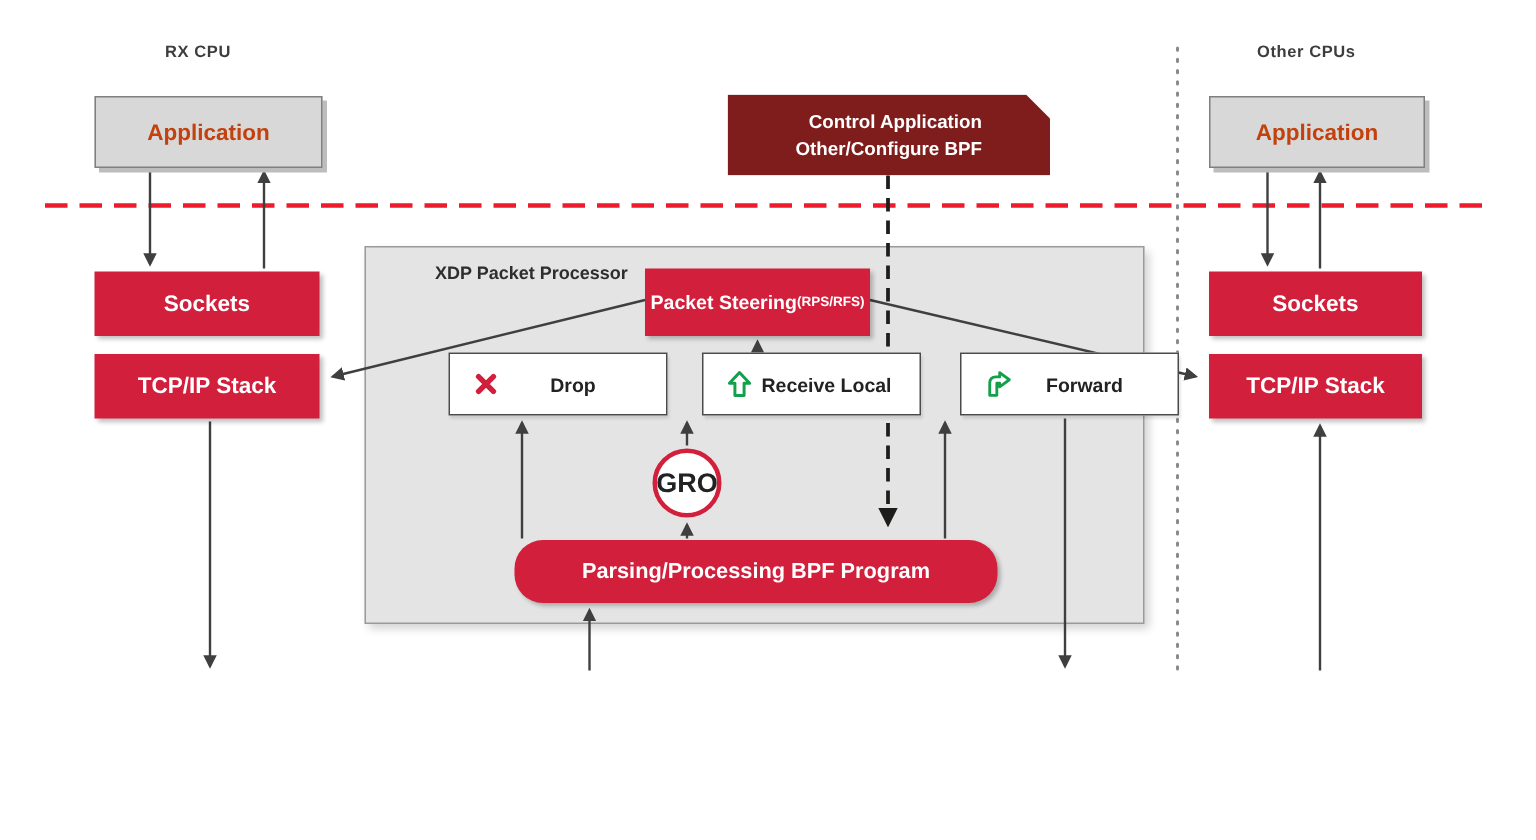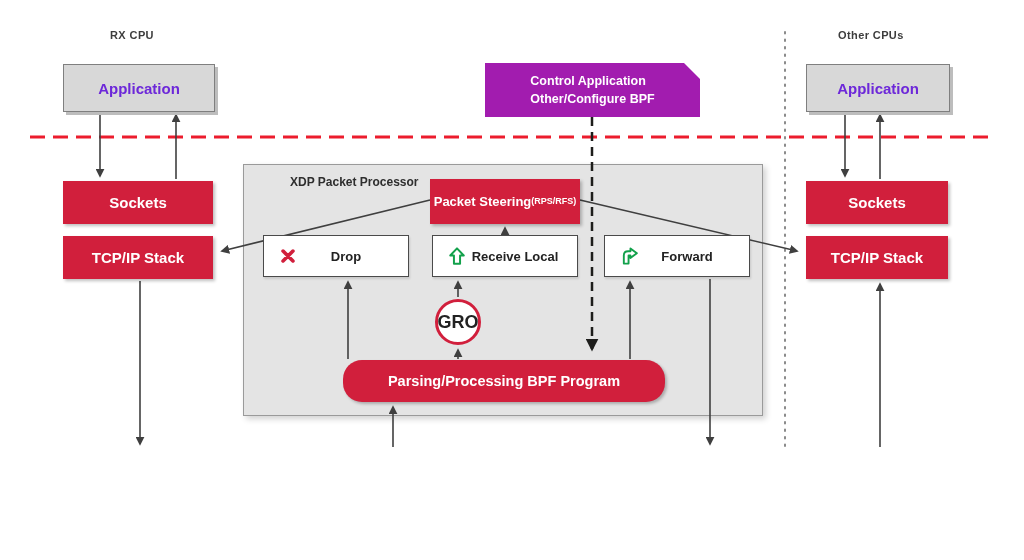--- a/index.html
+++ b/index.html
@@ -8,43 +8,44 @@
     font-family:"Liberation Sans","DejaVu Sans",sans-serif; overflow:hidden;padding-left:42px;
   }
   .abs { position:absolute; }
   .flex-center { display:flex; align-items:center; justify-content:center; }
 
   .small-label { font-size:11px; font-weight:bold; color:#3d3d3d; letter-spacing:.4px; }
 
   .gray-box {
     background:#d8d8d8; border:1px solid #7f7f7f;
     box-shadow:3px 3px 0 #bdbdbd;
-    font-size:15px; font-weight:bold; color:#6d28d9;
+    font-size:15px; font-weight:bold; color:#c2410c;
   }
   .red-box {
     background:#d11f3c; color:#ffffff; font-weight:bold; font-size:15px;
     box-shadow:2px 2px 3px rgba(0,0,0,.25);
   }
   .dark-box {
-    background:#a21caf; color:#ffffff; font-weight:bold; font-size:12.5px;
+    background:#7f1d1d; color:#ffffff; font-weight:bold; font-size:12.5px;
     clip-path:polygon(0 0, calc(100% - 16px) 0, 100% 16px, 100% 100%, 0 100%);
-    text-align:left; line-height:1.45;
+    text-align:right; line-height:1.45;
   }
   .xdp-panel {
     left:243px; top:164px; width:520px; height:252px;
     background:#e4e4e4; border:1px solid #9a9a9a;
     box-shadow:3px 3px 6px rgba(0,0,0,.18);
     z-index:1; box-sizing:border-box;
   }
   .xdp-title { position:absolute; left:12px; top:10px; font-size:12px; font-weight:bold; color:#2e2e2e;margin-left:34px; }
 
   .action-box {
     background:#ffffff; border:1.5px solid #4a4a4a;
     box-shadow:1px 2px 2px rgba(0,0,0,.12);
     box-sizing:border-box;
+    margin-left:36px;
   }
   .action-box .icon { position:absolute; left:15px; top:50%; transform:translateY(-50%); line-height:0; }
   .action-label { width:100%; padding-left:20px; text-align:center; font-size:13px; font-weight:bold; color:#222; }
 
   .steering-title { font-size:13px; font-weight:bold; line-height:1.2; }
   .steering-sub { font-size:9px; font-weight:bold; line-height:1.2; }
 
   .gro-circle {
     background:#ffffff; border:3px solid #d11f3c; border-radius:50%;
     font-size:18px; font-weight:bold; color:#222; box-sizing:border-box;

